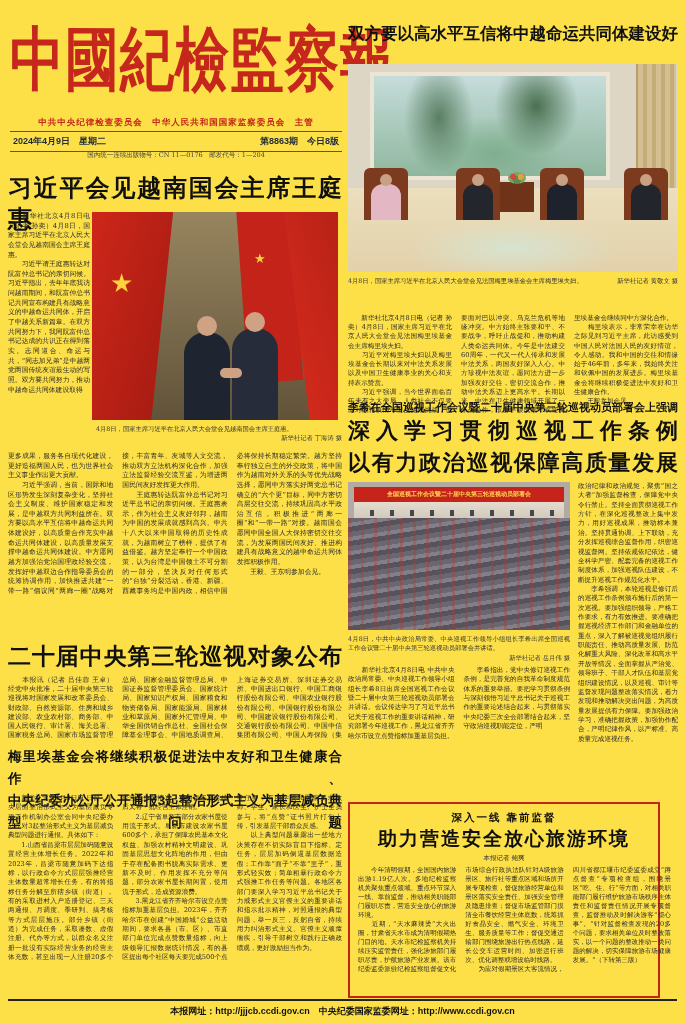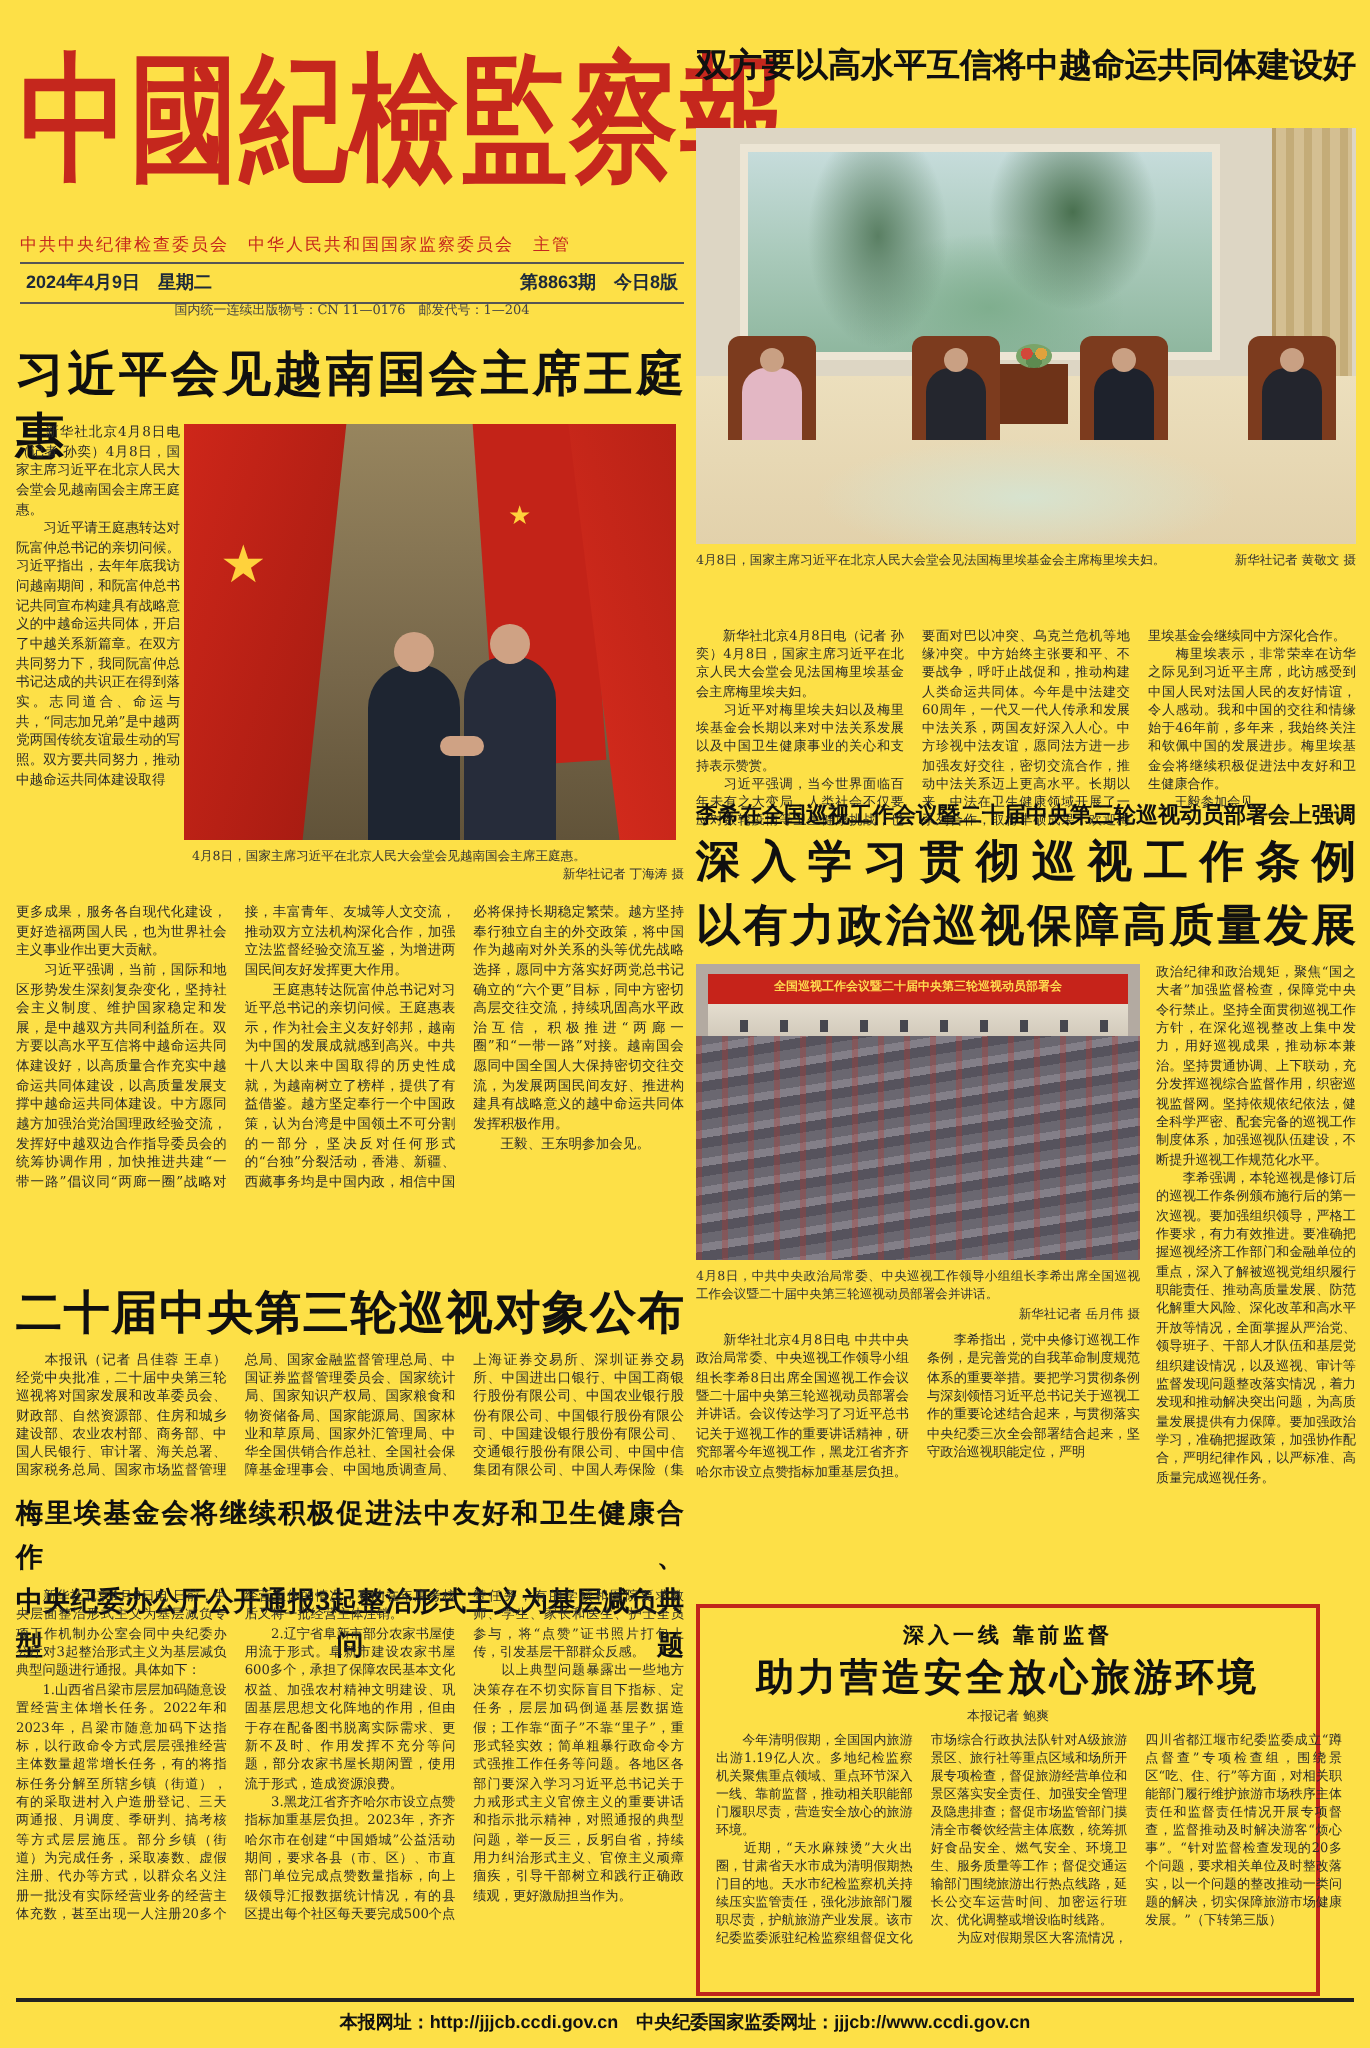--- a/index.html
+++ b/index.html
@@ -5,22 +5,22 @@
   * { margin:0; padding:0; box-sizing:border-box; }
   html,body { background:#9a9a9a; }
   .paper { position:relative; width:685px; height:1024px; margin:0 auto; background:#fde047;
            font-family:"DejaVu Serif", serif; color:#222; overflow:hidden; }
   .abs { position:absolute; }
 
   
   .mh-title { left:10px; top:24px; width:332px; text-align:center; font-size:54px; line-height:1;
               font-weight:bold; color:#c5271d; transform:scaleY(1.28); transform-origin:top;
               font-family:"DejaVu Serif", serif; letter-spacing:1px; white-space:nowrap; }
-  .mh-sponsor { left:10px; top:117px; width:332px; text-align:left; font-size:8.5px; color:#c5271d;
-                font-weight:normal; letter-spacing:1px; font-family:"Liberation Sans", sans-serif; }
+  .mh-sponsor { left:10px; top:117px; width:332px; text-align:center; font-size:8.5px; color:#c5271d;
+                font-weight:bold; letter-spacing:1px; font-family:"Liberation Sans", sans-serif; }
   .mh-daterow { left:10px; top:131px; width:332px; display:flex; justify-content:space-between;
                 border-top:1px solid #555; border-bottom:1px solid #555; padding:3px 3px;
                 font-size:9px; font-weight:bold; color:#1e2a3a; font-family:"Liberation Sans", sans-serif; }
   .mh-serial { left:10px; top:151px; width:332px; text-align:center; font-size:6.5px; color:#444; }
 
   
   .headline { font-family:"Liberation Sans", sans-serif; font-weight:900; color:#101010; }
   .jfull { text-align:justify; text-align-last:justify; }
   .body-text { font-size:6.8px; line-height:1.42; text-align:justify; white-space:pre-wrap;
                color:#2b2b2b; overflow:hidden; }
@@ -224,15 +224,15 @@
   <div class="abs redbox">
     <div class="tr-kicker">深入一线  靠前监督</div>
     <div class="tr-headline headline">助力营造安全放心旅游环境</div>
     <div class="tr-byline">本报记者 鲍爽</div>
     <div class="tr-body body-text cols3">　　今年清明假期，全国国内旅游出游1.19亿人次。多地纪检监察机关聚焦重点领域、重点环节深入一线、靠前监督，推动相关职能部门履职尽责，营造安全放心的旅游环境。
 　　近期，“天水麻辣烫”大火出圈，甘肃省天水市成为清明假期热门目的地。天水市纪检监察机关持续压实监管责任，强化涉旅部门履职尽责，护航旅游产业发展。该市纪委监委派驻纪检监察组督促文化市场综合行政执法队针对A级旅游景区、旅行社等重点区域和场所开展专项检查，督促旅游经营单位和景区落实安全责任、加强安全管理及隐患排查；督促市场监管部门摸清全市餐饮经营主体底数，统筹抓好食品安全、燃气安全、环境卫生、服务质量等工作；督促交通运输部门围绕旅游出行热点线路，延长公交车运营时间、加密运行班次、优化调整或增设临时线路。
 　　为应对假期景区大客流情况，四川省都江堰市纪委监委成立“蹲点督查”专项检查组，围绕景区“吃、住、行”等方面，对相关职能部门履行维护旅游市场秩序主体责任和监督责任情况开展专项督查，监督推动及时解决游客“烦心事”。“针对监督检查发现的20多个问题，要求相关单位及时整改落实，以一个问题的整改推动一类问题的解决，切实保障旅游市场健康发展。”（下转第三版）</div>
   </div>
 
   <div class="abs footer-rule"></div>
-  <div class="abs footer-text">本报网址：http://jjjcb.ccdi.gov.cn　中央纪委国家监委网址：jjjcb://www.ccdi.gov.cn</div>
+  <div class="abs footer-text">本报网址：http://jjjcb.ccdi.gov.cn　中央纪委国家监委网址：http://www.ccdi.gov.cn</div>
 
 </div>
 
 </body></html>

